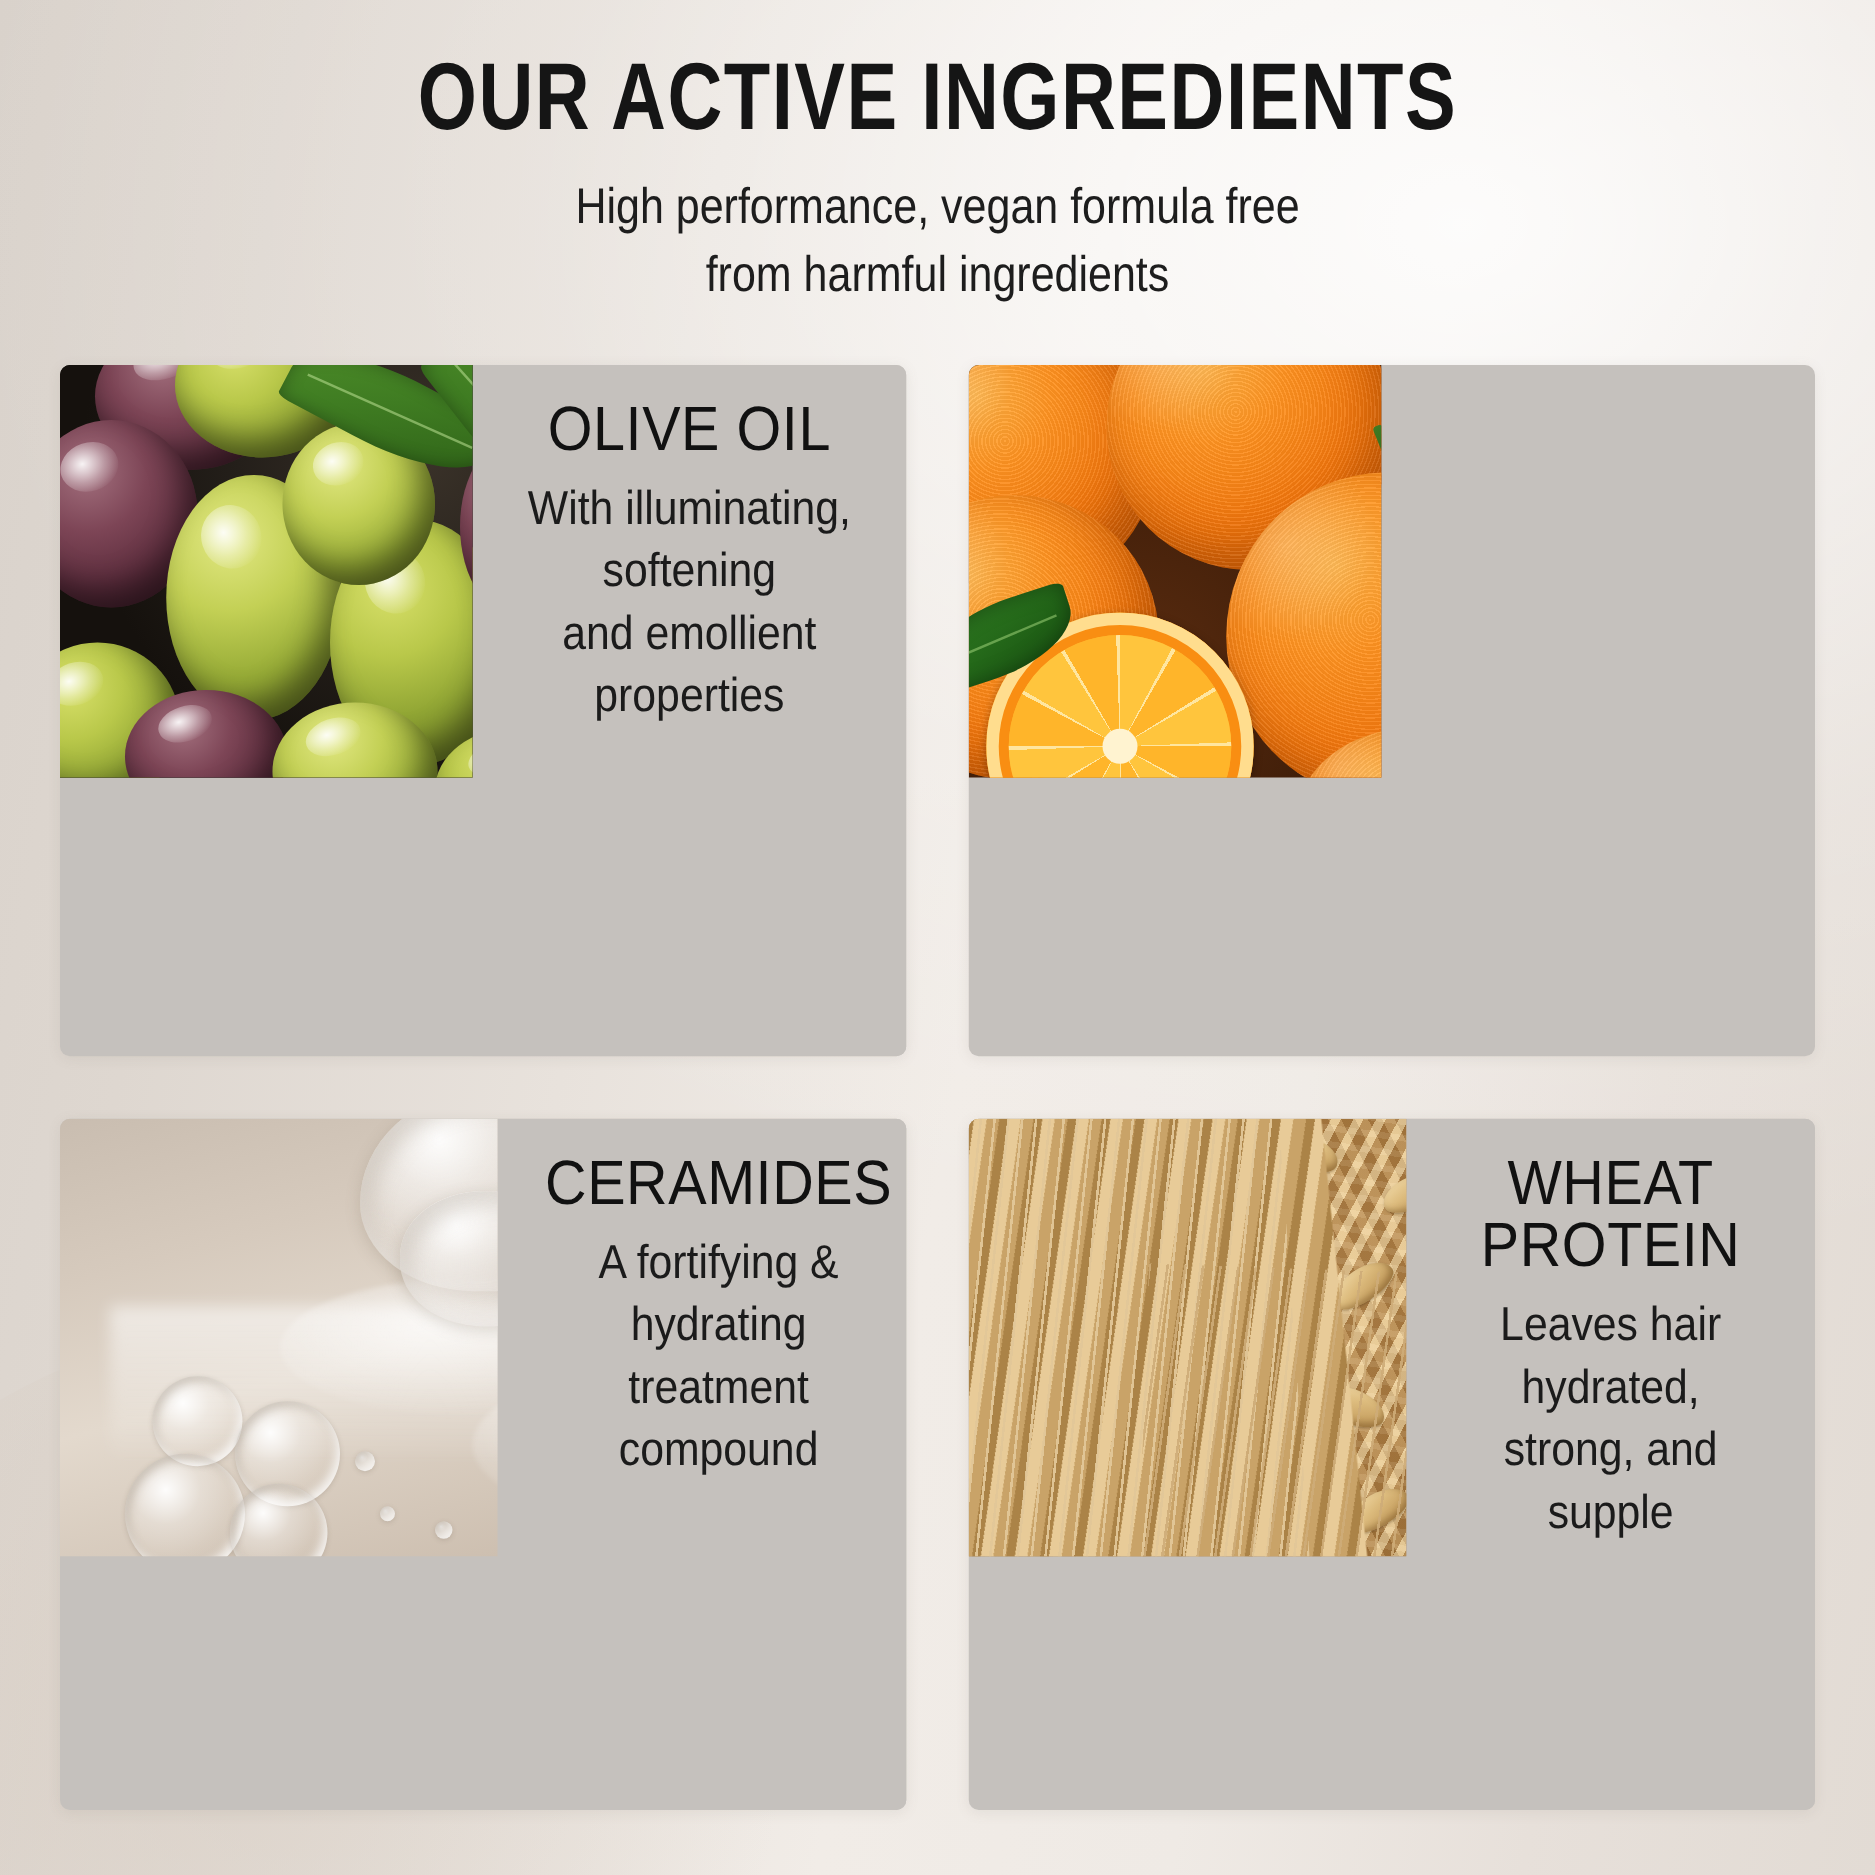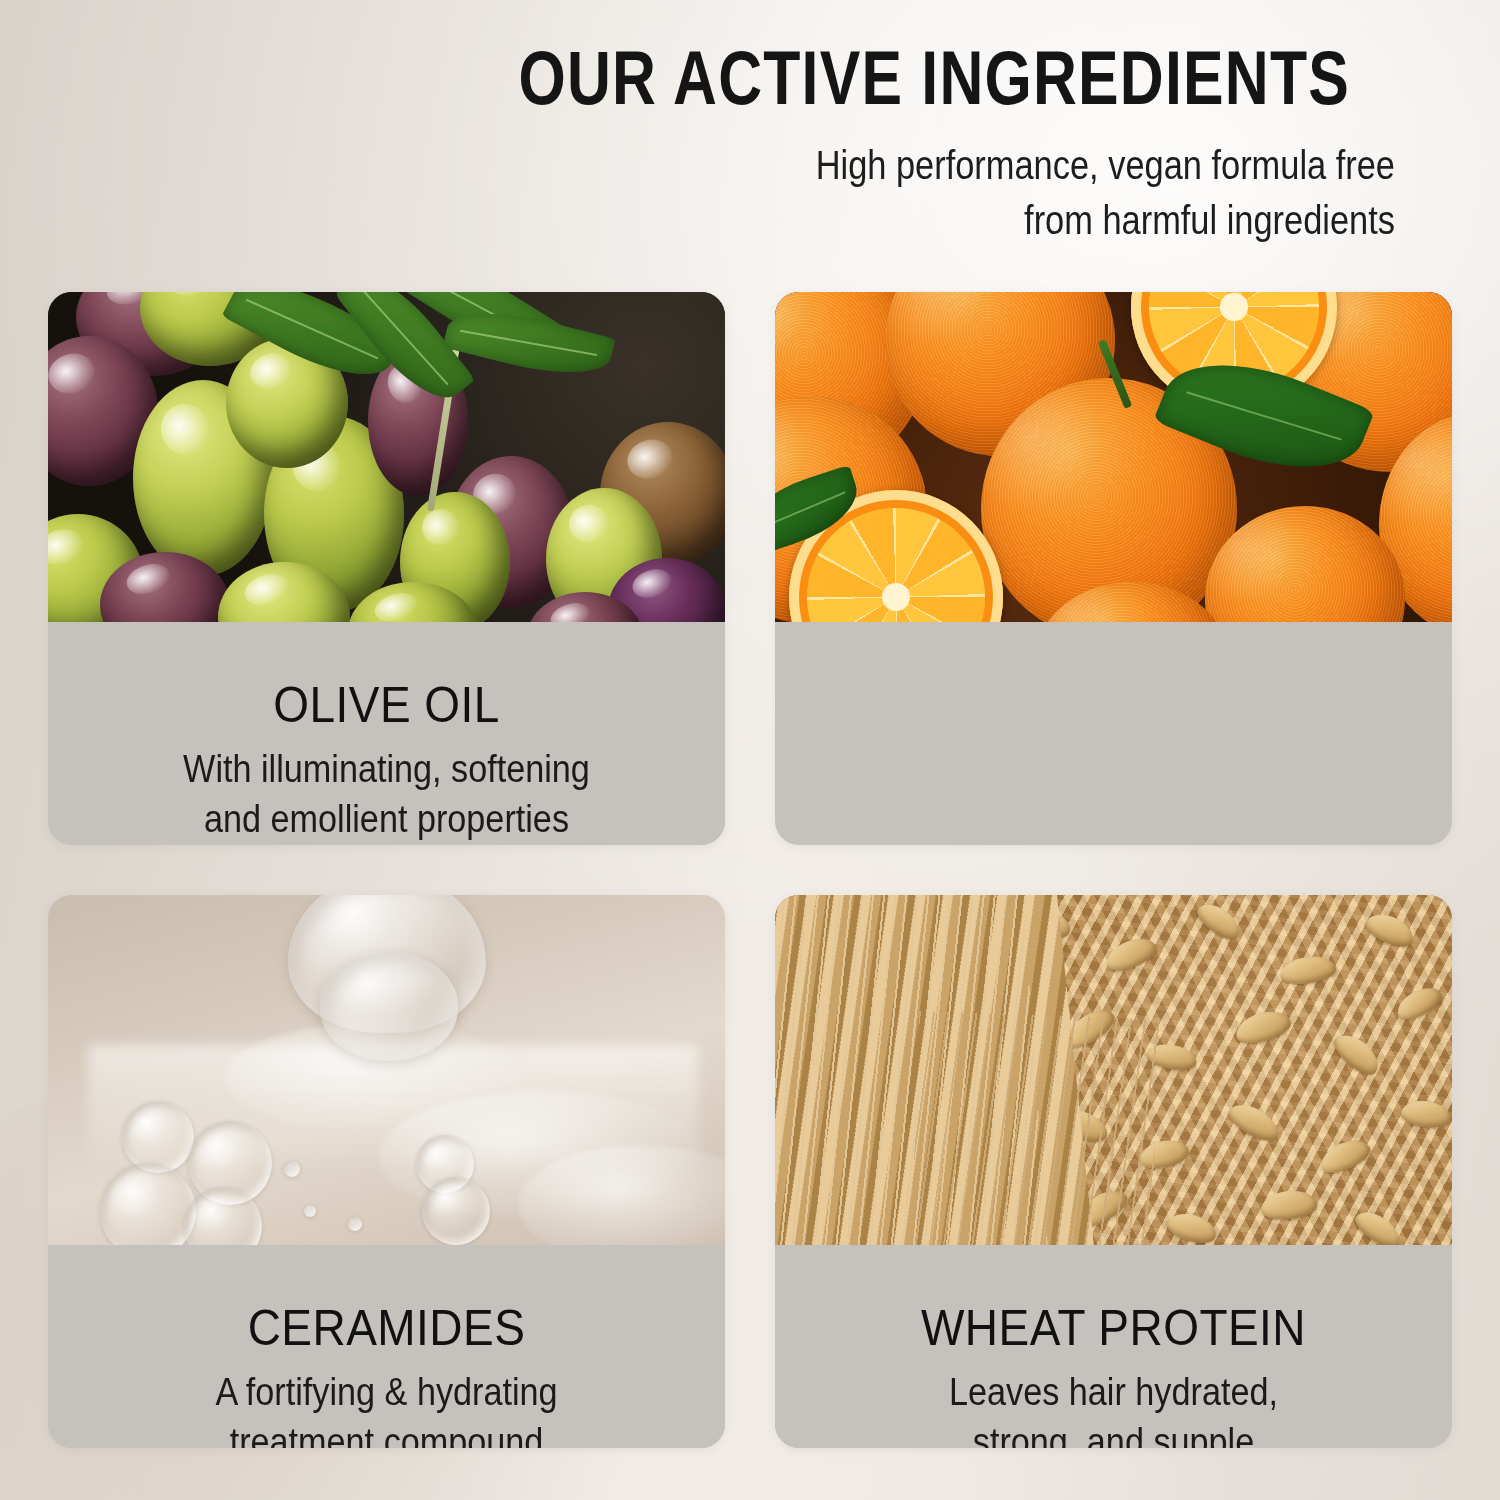--- a/index.html
+++ b/index.html
@@ -38,21 +38,21 @@
     background: radial-gradient(circle at 40% 45%, rgba(214,203,192,0.55) 0%, rgba(214,203,192,0) 68%);
     pointer-events: none;
   }
 
   
   .header {
     position: absolute;
     left: 0;
     top: 38px;
     width: 1500px;
-    text-align: right;
+    text-align: center;
     z-index: 3;
   }
   .title {
     font-family: "Liberation Sans Narrow", "Liberation Sans", sans-serif;
     font-size: 76px;
     font-weight: 700;
     letter-spacing: 1.5px;
     color: #151515;
     line-height: 1.05;
     margin: 0;
@@ -82,27 +82,26 @@
     display: grid;
     grid-template-columns: 677px 677px;
     grid-template-rows: 553px 553px;
     column-gap: 50px;
     row-gap: 50px;
     z-index: 2;
   }
 
   .card {
     position: relative;
-    border-radius: 24px;
+    border-radius: 8px;
     overflow: hidden;
     display: flex;
-    flex-direction: column;
+    flex-direction: row;
     background: #c5c1bd;
     box-shadow: 0 2px 10px rgba(120,110,100,0.10);
-    gap: 32px;
   }
 
   .card-photo {
     position: relative;
     width: 100%;
     height: 330px;
     overflow: hidden;
     flex: 0 0 330px;
   }
   .card.tall .card-photo { height: 350px; flex-basis: 350px; }

